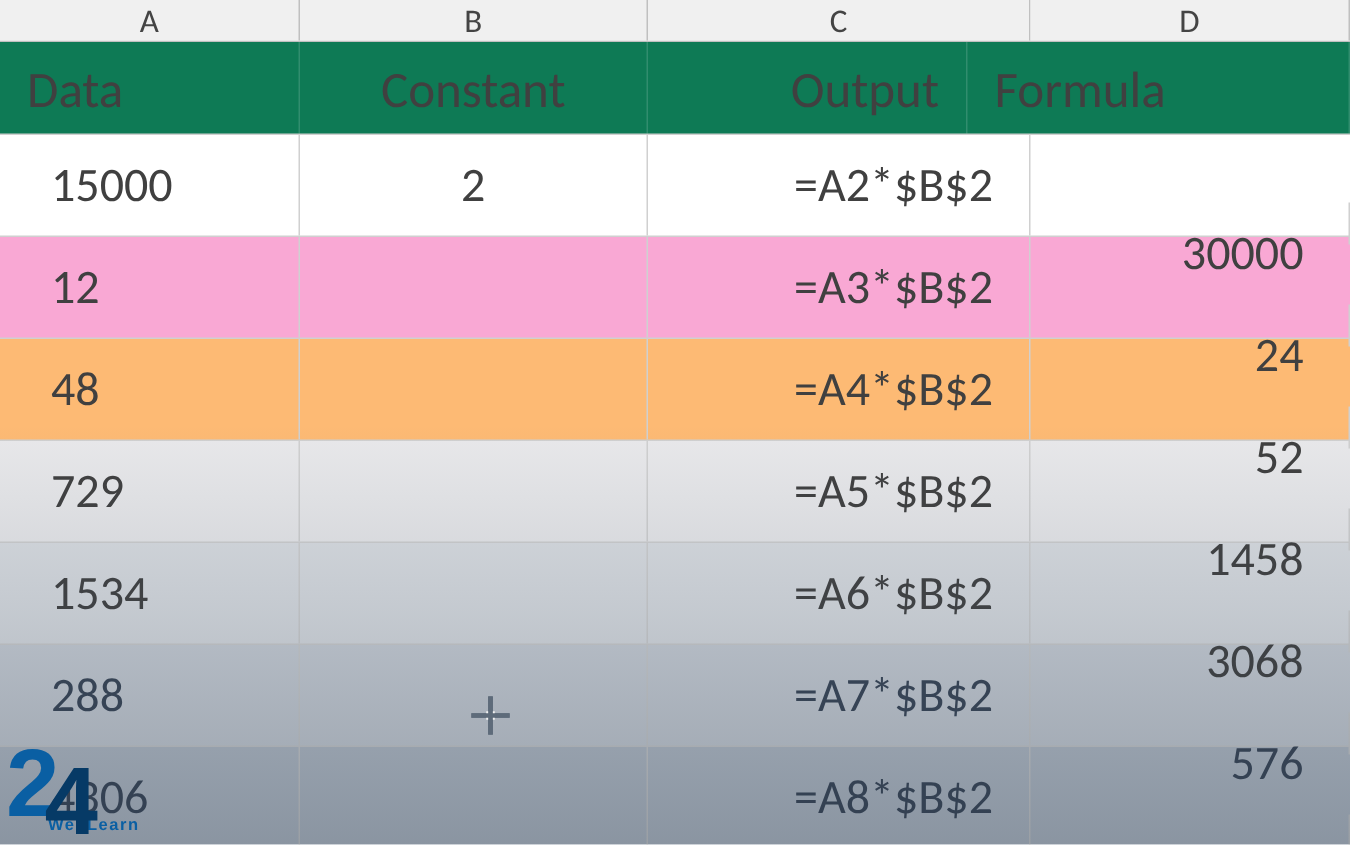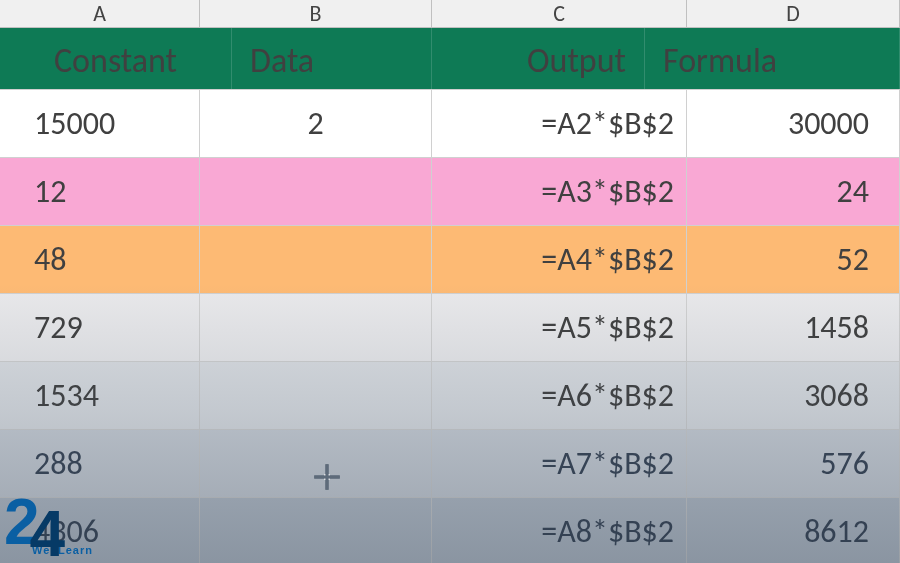--- a/index.html
+++ b/index.html
@@ -45,36 +45,36 @@
       color: #fff;
       height: 62px;
     }
     .header-row .cell {
       font-size: 34px;
       padding: 12px 18px;
       border-right: 1px solid rgba(255,255,255,0.15);
     }
     .cell {
       border-right: 1px solid #d0d0d0;
-      padding: 14px 12px;
+      padding: 14px 24px;
       color: #404040;
       font-size: 32px;
       white-space: nowrap;
     }
     .cA { width: 200px; }
     .cB { width: 232px; }
     .cC { width: 255px; }
     .cD { width: 213px; }
     .hA { text-align: left; }
     .hB { text-align: center; }
     .hC { text-align: left; }
     .hD { text-align: right; }
     .num-left { text-align: left; padding-left: 34px; }
     .num-center { text-align: center; }
-    .num-right { text-align: right; padding-right: 30px; }
+    .num-right { text-align: right; padding-right: 30px; margin-top: 45px; }
     .formula { text-align: right; }
     .r3 { background: #f9a8d4; }
     .r4 { background: #fdba74; }
     .r5 { background: #e9e9eb; }
     .r6 { background: #dcdfe3; }
     .r7 { background: #cdd2d9; }
     .r8 { background: #b9c1cb; }
     .r8 .cell, .r7 .cell { color: #384455; }
     .watermark {
       position: absolute;
@@ -114,22 +114,22 @@
 <div class="sheet">
 
   <div class="col-headers">
     <div class="col-header cA">A</div>
     <div class="col-header cB">B</div>
     <div class="col-header cC">C</div>
     <div class="col-header cD">D</div>
   </div>
 
   <div class="row header-row">
+    <div class="cell cA hA">Data</div>
     <div class="cell cB hB">Constant</div>
-    <div class="cell cA hA">Data</div>
     <div class="cell cD hD">Output</div>
     <div class="cell cC hC">Formula</div>
   </div>
 
   <div class="row">
     <div class="cell cA num-left">15000</div>
     <div class="cell cB num-center">2</div>
     <div class="cell cC formula">=A2*$B$2</div>
     <div class="cell cD num-right">30000</div>
   </div>

